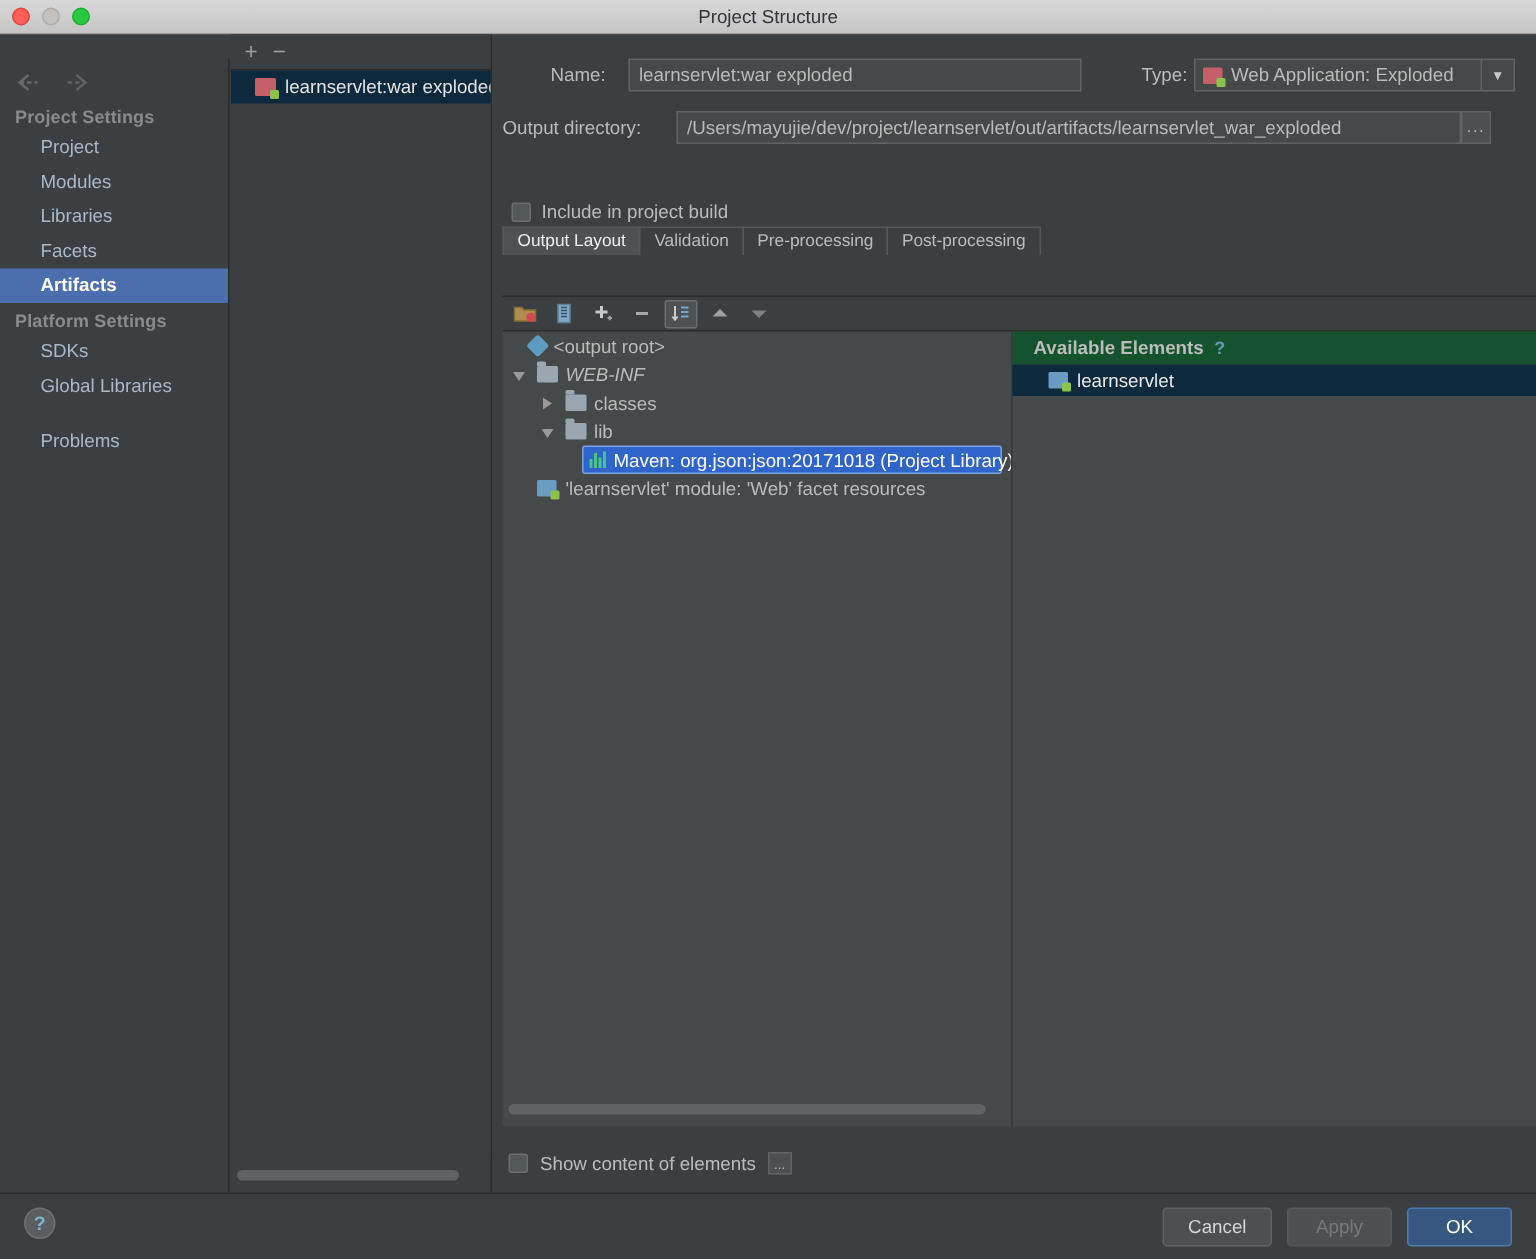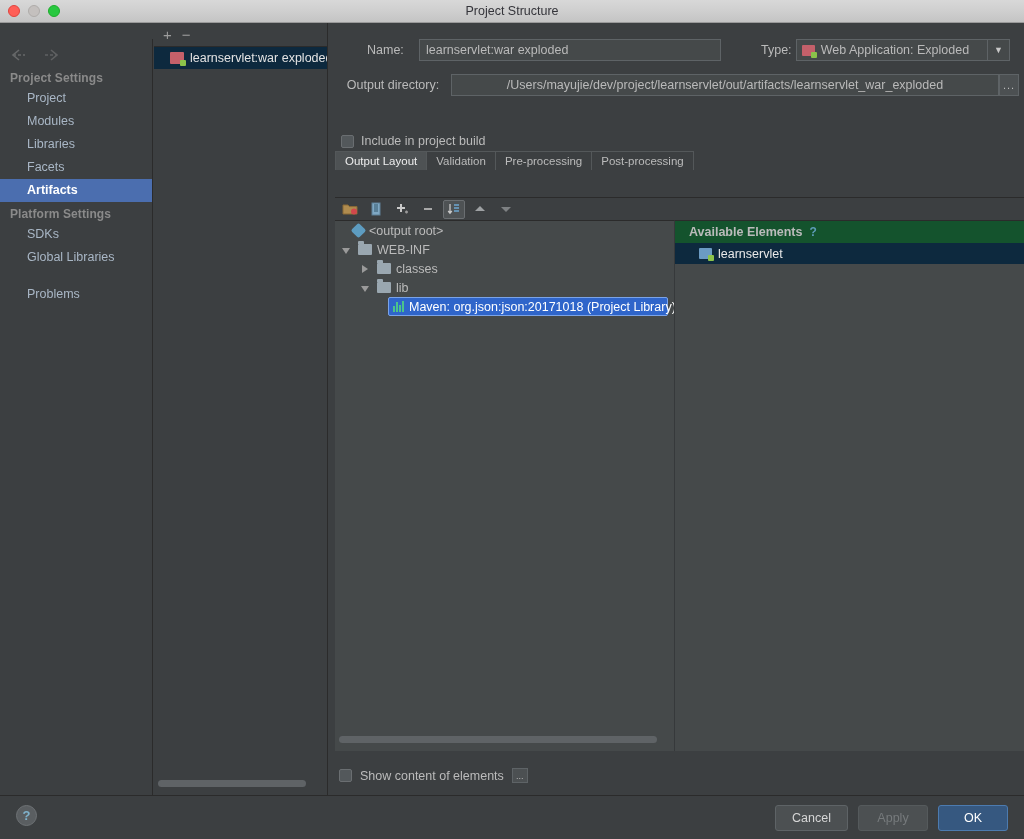--- a/index.html
+++ b/index.html
@@ -344,21 +344,21 @@
       <span class="form-label" style="margin-left:40px;width:38px;">Type:</span>
       <div class="combo" style="width:235px;">
         <span class="cval">
           <span class="ico war-ico" style="width:13px;height:11px;"></span>
           <span>Web Application: Exploded</span>
         </span>
         <span class="carrow">▼</span>
       </div>
     </div>
 
-    <div class="form-row" style="position:absolute;left:6px;top:50px;right:5px;text-align:center;">
+    <div class="form-row" style="position:absolute;left:6px;top:50px;right:30px;">
       <span class="form-label" style="width:116px;">Output directory:</span>
       <div class="txt-input" style="flex:1;">/Users/mayujie/dev/project/learnservlet/out/artifacts/learnservlet_war_exploded</div>
       <div class="browse-btn">...</div>
     </div>
 
     <div class="chk-row" style="position:absolute;left:12px;top:111px;">
       <span class="chkbox"></span>
       <span class="form-label">Include in project build</span>
     </div>
 
@@ -416,21 +416,21 @@
       <div class="panes">
 
         <div class="tree-pane">
 
           <div class="tree-row" style="padding-left:6px;">
             <span class="tw"></span>
             <span class="ico diamond" style="margin:0 5px 0 0;"></span>
             <span>&lt;output root&gt;</span>
           </div>
 
-          <div class="tree-row" style="padding-left:6px;">
+          <div class="tree-row" style="padding-left:6px;font-style:italic;">
             <span class="tw open"></span>
             <span class="ico folder" style="margin:0 5px 0 5px;"></span>
             <span>WEB-INF</span>
           </div>
 
           <div class="tree-row" style="padding-left:25px;">
             <span class="tw closed"></span>
             <span class="ico folder" style="margin:0 5px 0 5px;"></span>
             <span>classes</span>
           </div>
@@ -444,20 +444,24 @@
           <div class="tree-row selected" style="margin-left:53px;margin-right:6px;padding-left:4px;">
             <span class="ico bars" style="margin:0 5px 0 0;">
               <i style="height:6px"></i>
                 <i style="height:10px"></i>
                 <i style="height:7px"></i>
                 <i style="height:11px"></i>
             </span>
             <span>Maven: org.json:json:20171018 (Project Library)</span>
           </div>
 
+          <div class="tree-row" style="padding-left:18px;">
+            <span class="ico module-ico" style="margin:0 6px 0 5px;"></span>
+            <span>'learnservlet' module: 'Web' facet resources</span>
+          </div>
 
           <div class="tree-hscroll">
             <div class="hscroll-thumb" style="width:318px;"></div>
           </div>
         </div>
 
         <div class="avail-pane">
           <div class="avail-head">
             <span>Available Elements</span>
             <span class="q-icon">?</span>

